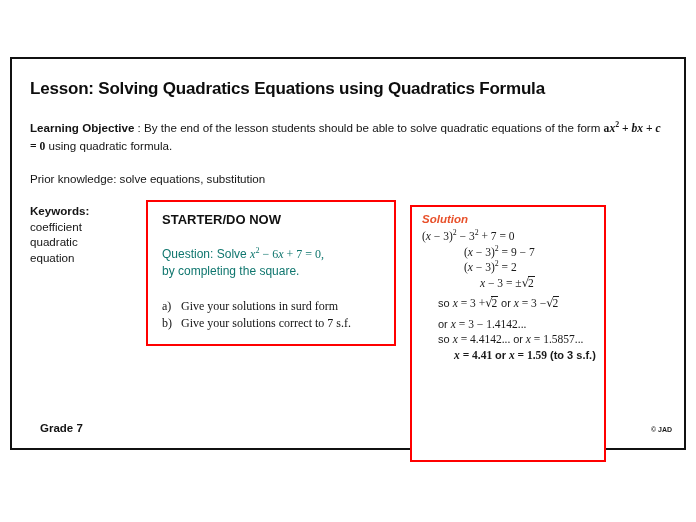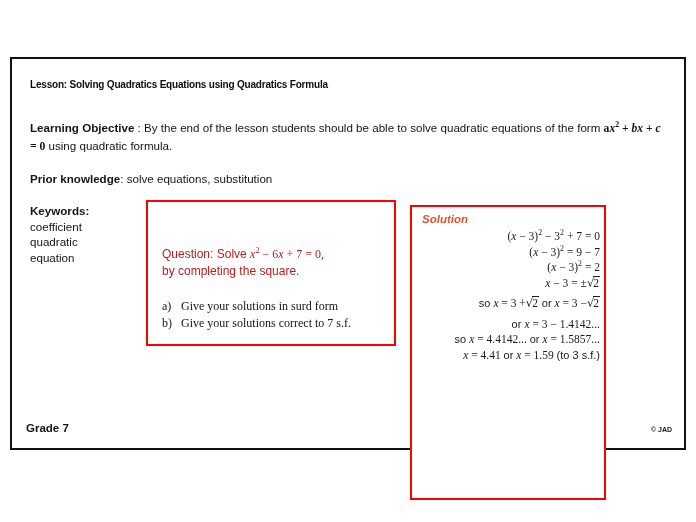--- a/index.html
+++ b/index.html
@@ -27,21 +27,21 @@
     border: 2px solid #111111;
     box-sizing: border-box;
     background: #ffffff;
   }
 
   
   #lesson-title {
     position: absolute;
     left: 18px;
     top: 20px;
-    font-size: 10px;
+    font-size: 17px;
     font-weight: bold;
     letter-spacing: -0.2px;
     color: #0d0d0d;
     white-space: nowrap;
   }
 
   
   #objective-block {
     position: absolute;
     left: 18px;
@@ -71,21 +71,21 @@
   }
 
   
   #prior-knowledge {
     position: absolute;
     left: 18px;
     top: 113px;
     font-size: 11.6px;
     color: #141414;
   }
-  #prior-knowledge .lbl { font-weight: bold; }
+  #prior-knowledge .lbl { font-weight: normal; }
 
   
   #keywords-block {
     position: absolute;
     left: 18px;
     top: 144px;
     font-size: 11.6px;
     line-height: 15.5px;
     color: #141414;
   }
@@ -109,21 +109,21 @@
     font-size: 13px;
     font-weight: bold;
     color: #111111;
   }
   #starter-question {
     position: absolute;
     left: 14px;
     top: 44px;
     font-size: 12px;
     line-height: 17px;
-    color: #b91c1c;
+    color: #0f766e;
     width: 228px;
   }
   .mi {
     font-family: "Liberation Serif", serif;
     font-style: italic;
   }
   .mn {
     font-family: "Liberation Serif", serif;
     font-style: normal;
   }
@@ -138,25 +138,24 @@
   }
   #starter-parts .part-row { white-space: nowrap; }
   #starter-parts .part-lbl { display: inline-block; width: 19px; }
 
   
   #solution-box {
     position: absolute;
     left: 398px;
     top: 146px;
     width: 196px;
-    height: 295px;
+    height: 257px;
     border: 2.5px solid #ff0000;
     box-sizing: border-box;
     background: #ffffff;
-    text-align: right;
   }
   #solution-heading {
     position: absolute;
     left: 10px;
     top: 6px;
     font-size: 11.5px;
     font-weight: bold;
     font-style: italic;
     color: #e8502a;
   }
@@ -167,21 +166,21 @@
     width: 178px;
     font-size: 11.5px;
     line-height: 15.5px;
     color: #1a1a1a;
     font-family: "Liberation Serif", serif;
   }
   .sol-line { white-space: nowrap; }
   .sol-line.ind1 { padding-left: 42px; }
   .sol-line.ind2 { padding-left: 58px; }
   .sol-line.ind3 { padding-left: 16px; }
-  .sol-line.ind4 { padding-left: 32px; }
+  .sol-line.ind4 { padding-left: 32px; font-weight: bold; }
   .part-tag {
     font-family: "Liberation Sans", sans-serif;
     font-weight: bold;
     font-size: 10.5px;
     display: inline-block;
     width: 12px;
   }
   .sol-gap { height: 5px; }
   .rad {
     display: inline-block;
@@ -193,21 +192,21 @@
   .sqrt-sym { font-family: "DejaVu Sans", sans-serif; }
   .txt {
     font-family: "Liberation Sans", sans-serif;
     font-style: normal;
     font-size: 11px;
   }
 
   
   #grade-label {
     position: absolute;
-    left: 14px;
+    left: 28px;
     bottom: 14px;
     font-size: 11.5px;
     font-weight: bold;
     color: #141414;
   }
   #copyright-label {
     position: absolute;
     right: 12px;
     bottom: 15px;
     font-size: 7px;
@@ -231,20 +230,21 @@
   </div>
 
   <div id="keywords-block">
     <div id="keywords-title">Keywords:</div>
     <div>coefficient</div>
     <div>quadratic</div>
     <div>equation</div>
   </div>
 
   <div id="starter-box">
+    <div id="starter-heading">STARTER/DO NOW</div>
     <div id="starter-question">
       <span>Question: Solve </span><span class="mn"><span class="mi">x</span><sup class="sq">2</sup> − 6<span class="mi">x</span> + 7 = 0,</span><br>
       <span>by completing the square.</span>
     </div>
     <div id="starter-parts">
       <div class="part-row"><span class="part-lbl">a)</span><span>Give your solutions in surd form</span></div>
       <div class="part-row"><span class="part-lbl">b)</span><span>Give your solutions correct to 7 s.f.</span></div>
     </div>
   </div>
 

